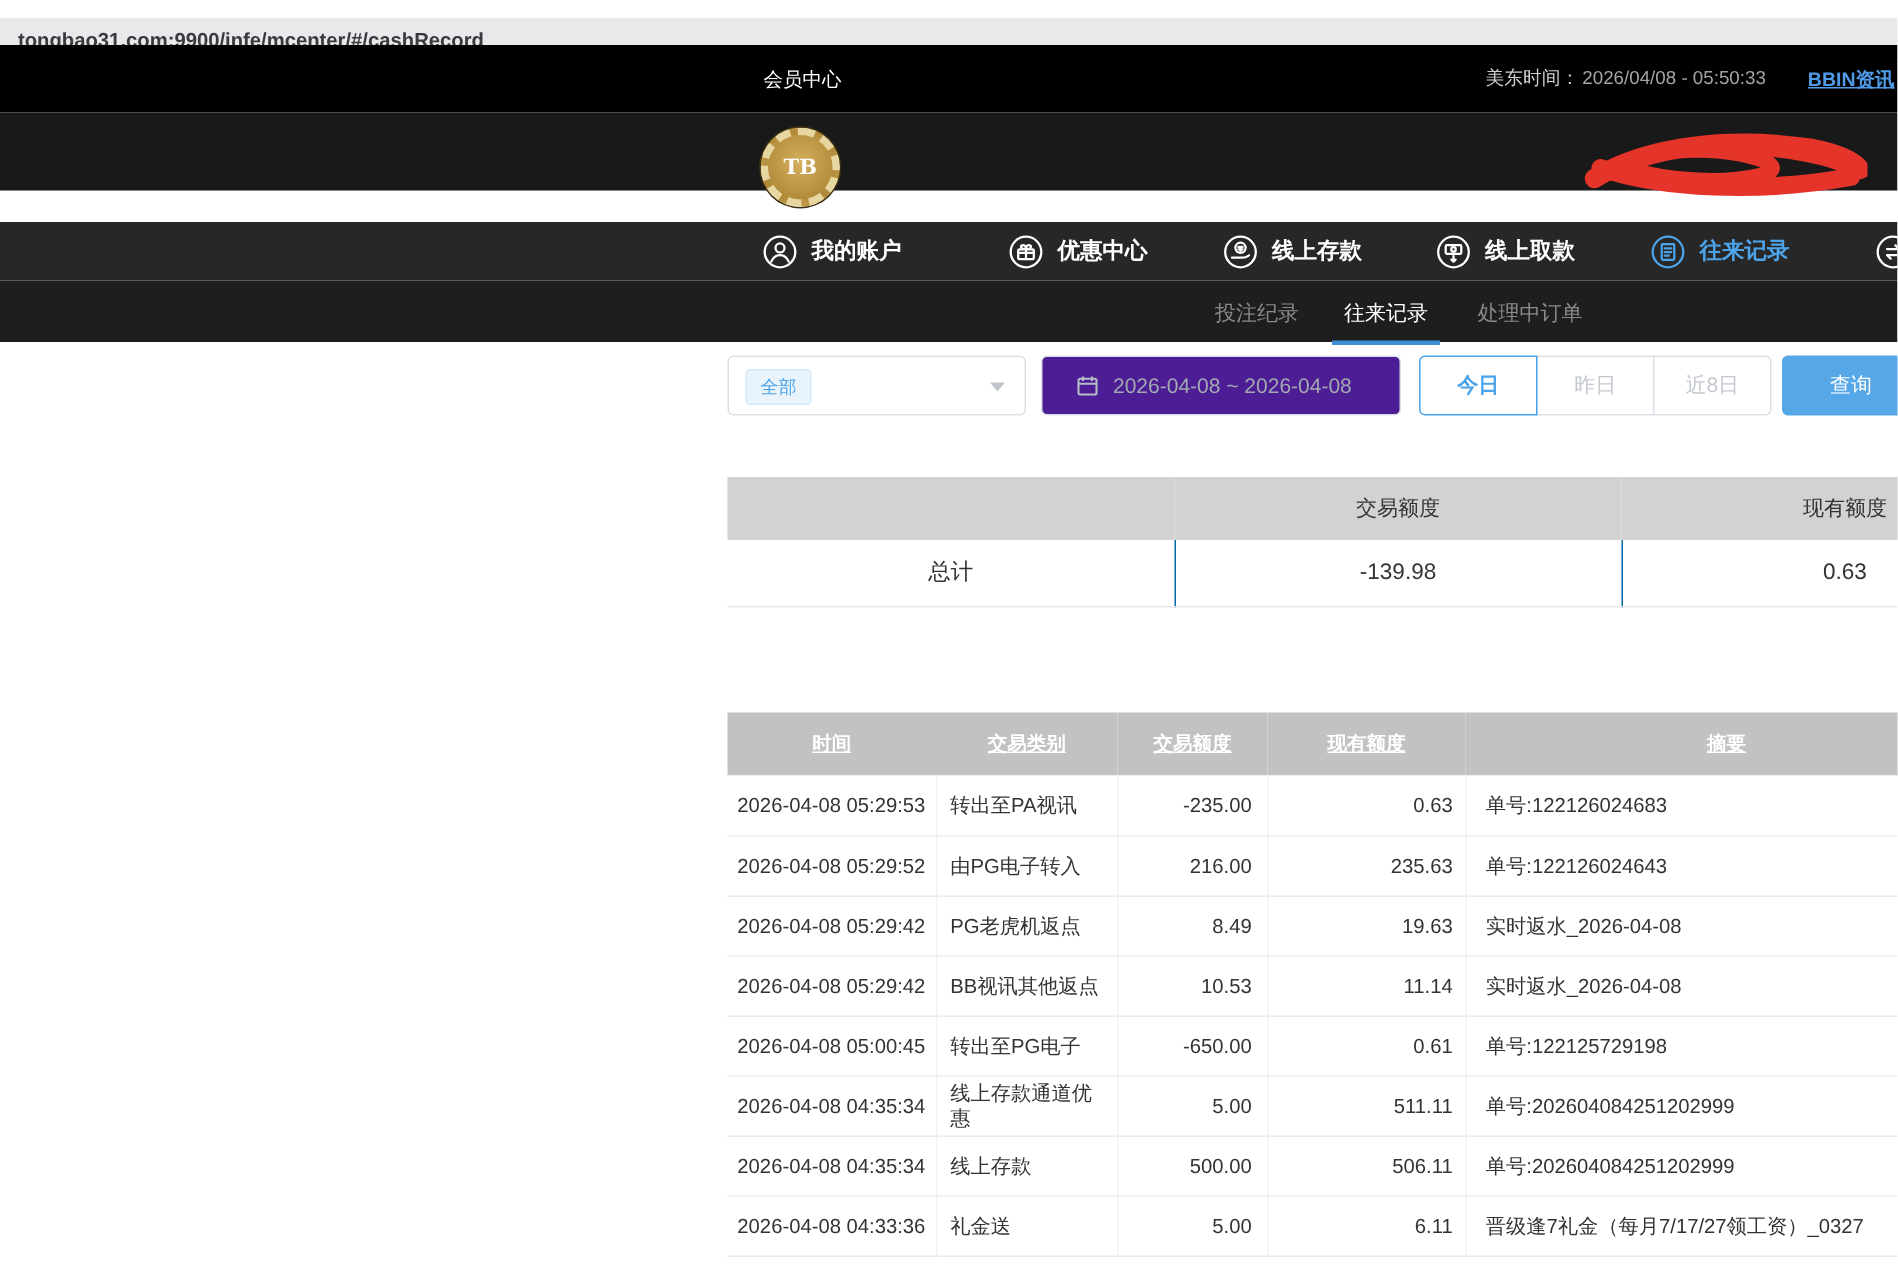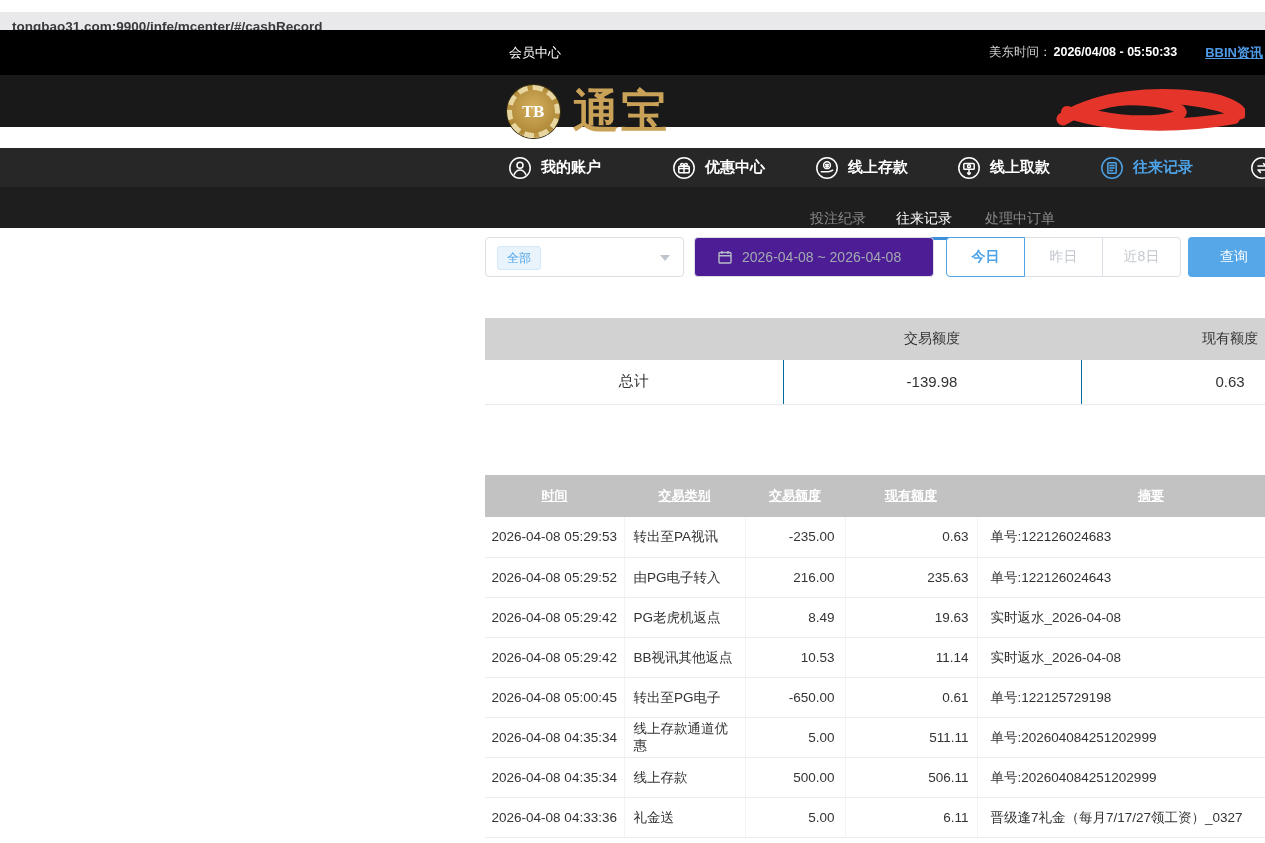--- a/index.html
+++ b/index.html
@@ -11,21 +11,21 @@
   .url-bar { position:absolute; top:12px; left:0; width:100%; height:30px;
     background:#e9e9ec; border-bottom:1px solid #d2d2d6; display:flex;
     align-items:center; padding-left:12px; font-size:13.5px; color:#3a3a3e;
     font-weight:600; }
 
   
   .top-bar { position:absolute; top:30px; left:0; width:100%; height:45px; background:#000; }
   .member { position:absolute; left:509px; top:0; line-height:45px; color:#fff; font-size:13px; cursor:pointer; }
   .top-right { position:absolute; right:2px; top:0; height:45px; display:flex; align-items:center; gap:28px; }
   .time { color:#cfcfcf; font-size:12.5px; }
-  .time b { font-weight:700; color:#ffffff; margin-left:2px; }
+  .time b { font-weight:400; color:#a3a3a3; margin-left:2px; }
   .bbin { color:#4f9be8; font-size:13px; font-weight:700; text-decoration:underline; cursor:pointer; }
 
   
   .logo-bar { position:absolute; top:75px; left:0; width:100%; height:52px; background:#191919; }
   .logo { position:absolute; left:507px; top:10px; display:flex; align-items:center; cursor:pointer; }
   .chip { width:53px; height:53px; border-radius:50%; border:5px dashed #e8d6a0;
     background:radial-gradient(circle at 50% 42%, #d4af5e 0%, #b08a38 78%);
     display:flex; align-items:center; justify-content:center; box-shadow:0 0 0 1px #3a2f10; }
   .chip span { color:#fff; font-size:14px; font-weight:700; font-family:"DejaVu Serif",serif; }
   .brand { margin-left:13px; font-size:46px; line-height:53px; font-weight:700;
@@ -36,21 +36,21 @@
   .main-nav { position:absolute; top:148px; left:0; width:100%; height:39px; background:#272727; }
   .nav-item { position:absolute; top:0; height:39px; display:flex; align-items:center;
     gap:9px; color:#fff; font-size:15px; font-weight:700; cursor:pointer; white-space:nowrap; }
   .nav-item.active { color:#4da3e8; }
   .n1{left:508px} .n2{left:672px} .n3{left:815px} .n4{left:957px} .n5{left:1100px} .n6{left:1250px}
   .nav-icon, .nav-icon svg { width:24px; height:24px; display:block; }
   .nav-icon svg { stroke:currentColor; fill:none; stroke-width:1.5; stroke-linecap:round; stroke-linejoin:round; }
 
   
   .sub-nav { position:absolute; top:187px; left:0; width:100%; height:41px; background:#1e1e1e; }
-  .sub-item { position:absolute; top:12px; height:41px; line-height:39px; color:#8a8a8a;
+  .sub-item { position:absolute; top:2px; height:41px; line-height:39px; color:#8a8a8a;
     font-size:14px; cursor:pointer; padding:0 8px; white-space:nowrap; }
   .sub-item.active { color:#fff; border-bottom:3px solid #3d8fd8; }
   .t1{left:802px} .t2{left:888px} .t3{left:977px}
 
   
   .select-box { position:absolute; left:485px; top:237px; width:199px; height:40px;
     border:1px solid #dcdfe6; border-radius:4px; background:#fff; cursor:pointer; }
   .type-tag { position:absolute; left:11px; top:8px; height:24px; line-height:22px;
     padding:0 9px; background:#e8f3fc; border:1px solid #d3e9f9; border-radius:3px;
     color:#4da3e8; font-size:12px; }
@@ -109,21 +109,20 @@
     <span class="time"><span>美东时间：</span><b>2026/04/08 - 05:50:33</b></span>
     <a class="bbin">BBIN资讯</a>
   </div>
 </div>
 
 <div class="logo-bar">
   <div class="logo">
     <div class="chip">
         <span>TB</span>
       </div>
-    <span class="brand">通宝</span>
   </div>
   <svg class="scribble" width="192" height="51" viewBox="0 0 192 51">
     <g stroke="#e5352b" fill="none" stroke-linecap="round">
       <path d="M10 33 C 45 11, 100 5, 155 13 C 172 16, 184 22, 187 27" stroke-width="13"></path>
       <path d="M14 26 C 55 40, 120 43, 181 32" stroke-width="12"></path>
       <path d="M55 16 C 95 9, 150 24, 120 31 C 90 38, 45 33, 26 23" stroke-width="10"></path>
       <path d="M90 12 C 130 11, 170 19, 179 26" stroke-width="10"></path>
     </g>
   </svg>
 </div>

